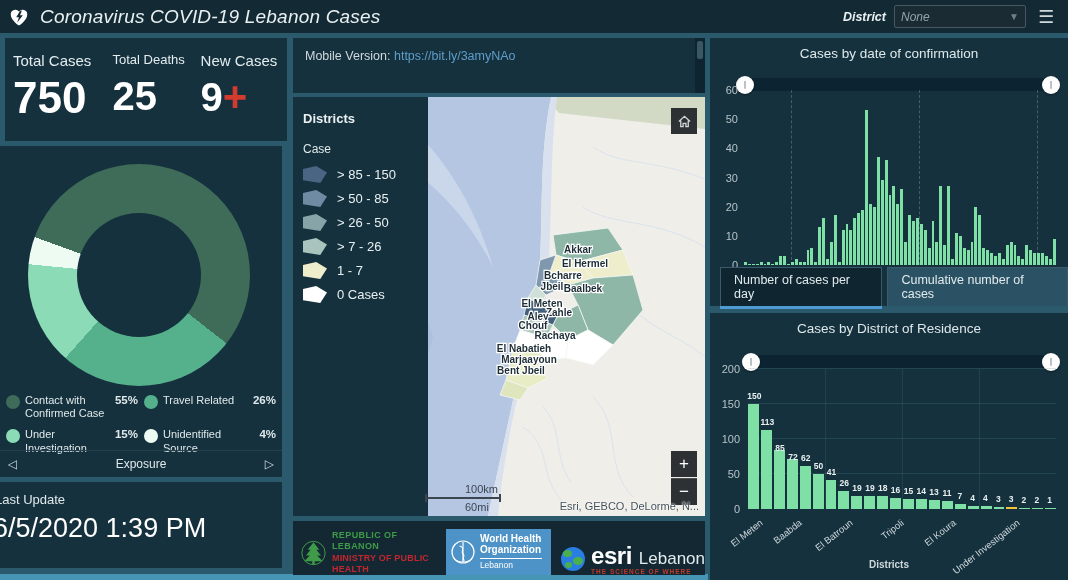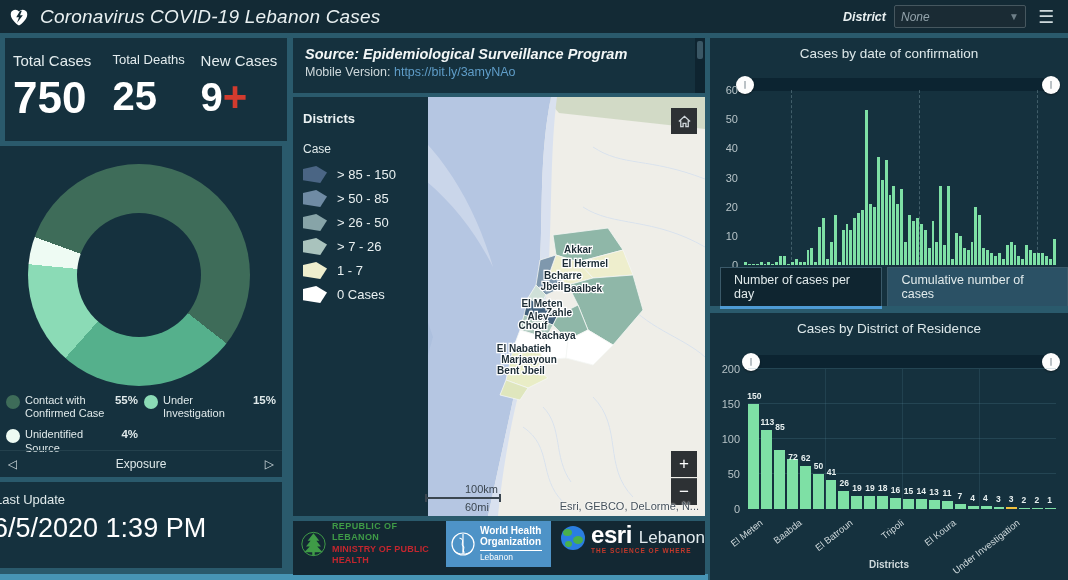--- a/index.html
+++ b/index.html
@@ -71,21 +71,21 @@
   #home-btn{right:8px;top:11px;}
   #zoomin-btn{right:8px;top:354px;font-size:17px;}
   #zoomout-btn{right:8px;top:381px;font-size:17px;border-top:1px solid #4a4f52;}
   #scalebar{position:absolute;left:132px;top:386px;z-index:3;color:#3b4650;font-size:11px;}
   #scalebar .bar{width:76px;height:2px;background:#3b4650;position:relative;margin:2px 0;}
   #scalebar .bar:before,#scalebar .bar:after{content:"";position:absolute;width:2px;height:8px;background:#3b4650;top:-3px;}
   #scalebar .bar:before{left:0;} #scalebar .bar:after{right:0;}
   #scalebar .km{margin-left:40px;} #scalebar .mi{margin-left:40px;}
   #map-attrib{position:absolute;right:6px;bottom:4px;z-index:3;font-size:11px;color:#44505a;text-shadow:0 0 2px #fff,0 0 2px #fff;}
   
-  #panel-logos{left:293px;top:521px;width:412px;height:54px;background:#132833;display:flex;align-items:flex-start;}
+  #panel-logos{left:293px;top:521px;width:412px;height:54px;background:#132833;display:flex;align-items:flex-end;}
   #moph{display:flex;align-items:center;width:160px;padding-left:8px;box-sizing:border-box;}
   #moph .txt{margin-left:6px;line-height:1.25;}
   #moph .l1{font-size:9px;font-weight:bold;color:#3f9b47;letter-spacing:.4px;}
   #moph .l2{font-size:9px;font-weight:bold;color:#c2262e;letter-spacing:.2px;}
   #who{width:110px;height:46px;background:#4e93c7;display:flex;align-items:center;padding:2px 4px;box-sizing:border-box;}
   #who .em{flex:0 0 26px;}
   #who .txt{margin-left:4px;color:#fff;}
   #who .l1{font-size:10px;font-weight:bold;line-height:1.08;}
   #who .dv{height:1px;background:#fff;width:62px;margin:2px 0 1px;}
   #who .l2{font-size:8.5px;}
@@ -163,20 +163,25 @@
 <div id="panel-donut" class="panel">
   <div id="donut" style="background: conic-gradient(from -70deg, rgb(62, 108, 89) 0%, rgb(62, 108, 89) 55%, rgb(85, 176, 140) 55%, rgb(85, 176, 140) 81%, rgb(139, 219, 182) 81%, rgb(139, 219, 182) 96%, rgb(238, 251, 243) 96%, rgb(238, 251, 243) 100%);"></div>
   <div id="donut-hole"></div>
   <div id="donut-legend">
       <div class="leg-item">
         <span class="leg-dot" style="background:#3e6c59"></span>
       <span class="leg-lab">Contact with Confirmed Case</span>
       <span class="leg-pct">55%</span>
       </div>
       <div class="leg-item">
+        <span class="leg-dot" style="background:#55b08c"></span>
+      <span class="leg-lab">Travel Related</span>
+      <span class="leg-pct">26%</span>
+      </div>
+      <div class="leg-item">
         <span class="leg-dot" style="background:#8bdbb6"></span>
       <span class="leg-lab">Under Investigation</span>
       <span class="leg-pct">15%</span>
       </div>
       <div class="leg-item">
         <span class="leg-dot" style="background:#eefbf3"></span>
       <span class="leg-lab">Unidentified Source</span>
       <span class="leg-pct">4%</span>
       </div>
     </div>
@@ -187,21 +192,20 @@
   </div>
 </div>
 
 <div id="panel-update" class="panel">
   <div class="lb">Last Update</div>
   <div class="val">6/5/2020 1:39 PM</div>
 </div>
 
 <div id="panel-source" class="panel">
   <div class="inner">
-    <div class="src-line">Source: Epidemiological Surveillance Program</div>
     <div class="src-mob"><span>Mobile Version:</span>
       <a href="#">https://bit.ly/3amyNAo</a></div>
   </div>
   <div class="vscroll">
       <div class="thumb"></div>
     </div>
 </div>
 
 <div id="panel-map" class="panel">
   <svg id="map-svg" width="412" height="419" viewBox="0 0 412 419">
@@ -504,21 +508,21 @@
         <div class="bar" style="background: rgb(126, 224, 165); height: 2%;"></div>
         <div class="bar" style="background: rgb(126, 224, 165); height: 1.5%;"></div>
         <div class="bar" style="background: rgb(242, 194, 62); height: 1.5%;"></div>
         <div class="bar" style="background: rgb(126, 224, 165); height: 1%;"></div>
         <div class="bar" style="background: rgb(126, 224, 165); height: 1%;"></div>
         <div class="bar" style="background: rgb(126, 224, 165); height: 0.5%;"></div>
       </div>
     <div class="vlabels" id="c2-vlabels" style="position:absolute;left:0;right:0;top:0;bottom:0;">
         <span style="left: 2.08333%; bottom: 108px;">150</span>
         <span style="left: 6.25%; bottom: 82.1px;">113</span>
-        <span style="left: 10.4167%; bottom: 77px; margin-top: 14px;">85</span>
+        <span style="left: 10.4167%; bottom: 56px; margin-top: 14px;">85</span>
         <span style="left: 14.5833%; bottom: 47px;">72</span>
         <span style="left: 18.75%; bottom: 46.4px;">62</span>
         <span style="left: 22.9167%; bottom: 38px;">50</span>
         <span style="left: 27.0833%; bottom: 31.7px;">41</span>
         <span style="left: 31.25%; bottom: 21.2px;">26</span>
         <span style="left: 35.4167%; bottom: 16.3px;">19</span>
         <span style="left: 39.5833%; bottom: 16.3px;">19</span>
         <span style="left: 43.75%; bottom: 15.6px;">18</span>
         <span style="left: 47.9167%; bottom: 14.2px;">16</span>
         <span style="left: 52.0833%; bottom: 13.5px;">15</span>

